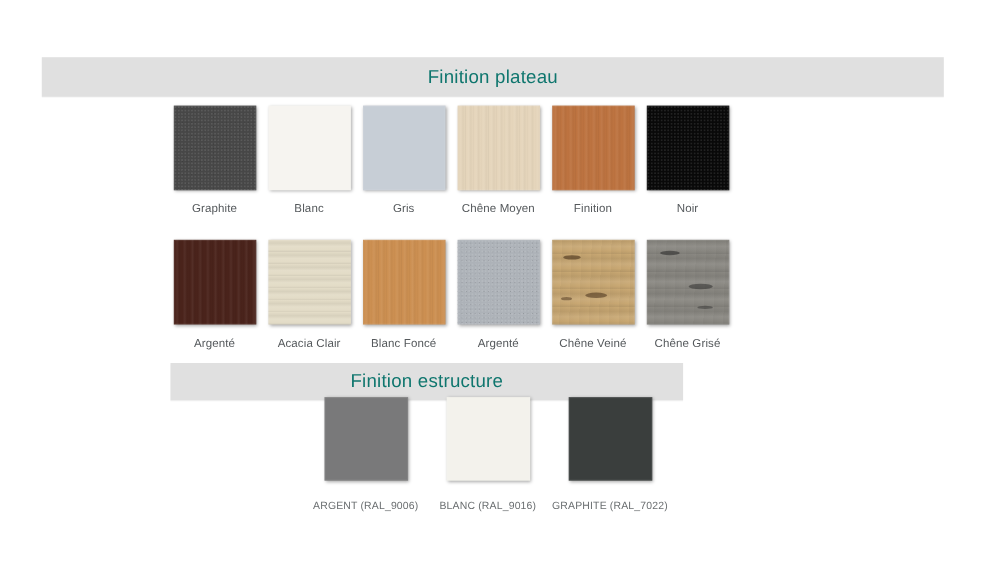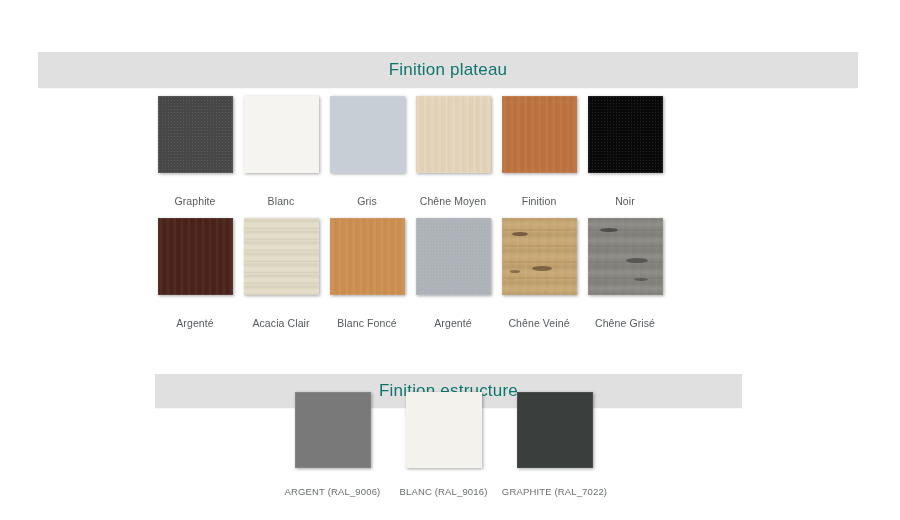--- a/index.html
+++ b/index.html
@@ -21,30 +21,30 @@
     justify-content:center;
     box-shadow:0 1px 0 rgba(0,0,0,0.03);
   }
   .section-header .title{
     font-size:17px;
     font-weight:400;
     color:#0f766e;
     letter-spacing:0.2px;
   }
   #header-plateau{ left:38px; top:52px; width:820px; height:36px; }
-  #header-structure{ left:155px; top:330px; width:587px; height:34px;margin-top:44px; }
+  #header-structure{ left:155px; top:330px; width:466px; height:34px; }
 
   
   .swatch-row{
     position:absolute;
     display:flex;
   }
   #row-plateau-1{ left:152px; top:96px; }
   #row-plateau-2{ left:152px; top:218px; }
-  #row-structure{ left:277px; top:392px; }
+  #row-structure{ left:277px; top:361px; }
 
   .swatch-cell{
     display:flex;
     flex-direction:column;
     align-items:center;
   }
   .swatch-chip{
     position:relative;
     box-shadow:1px 1px 3px rgba(0,0,0,0.35);
     overflow:hidden;
@@ -63,21 +63,21 @@
     white-space:nowrap;
     letter-spacing:0.1px;
   }
 
   
   #row-plateau-1 .swatch-cell,
   #row-plateau-2 .swatch-cell{ width:86px; }
   #row-plateau-1 .swatch-chip,
   #row-plateau-2 .swatch-chip{ width:75px; height:77px; }
   #row-plateau-1 .swatch-label,
-  #row-plateau-2 .swatch-label{ margin-top:22px; }
+  #row-plateau-2 .swatch-label{ margin-top:11px; }
 
   
   #row-structure .swatch-cell{ width:111px; }
   #row-structure .swatch-chip{ width:76px; height:76px; }
   #row-structure .swatch-label{
     margin-top:18px;
     font-size:9.5px;
     color:#6a6e70;
     letter-spacing:0.15px;
   }

